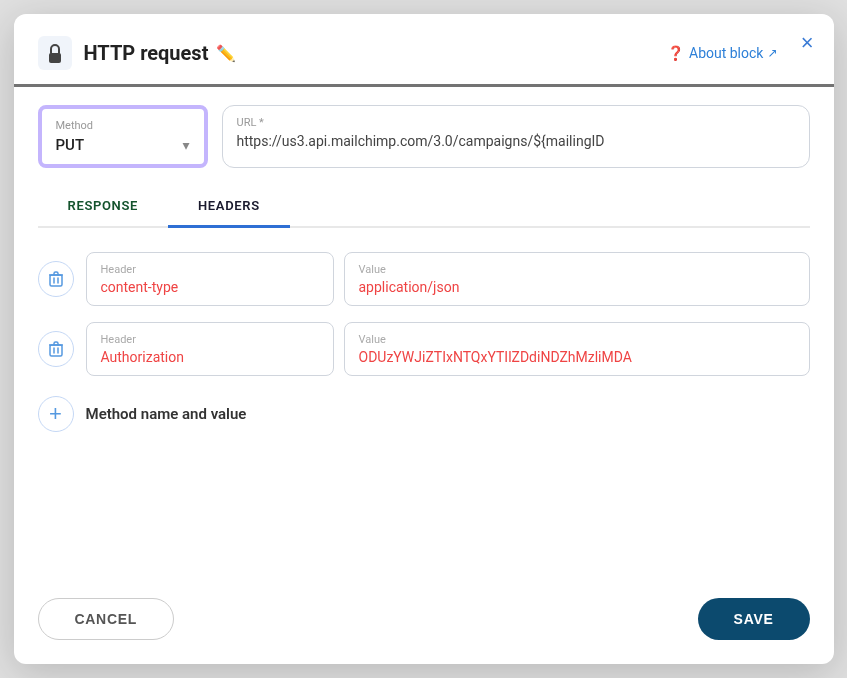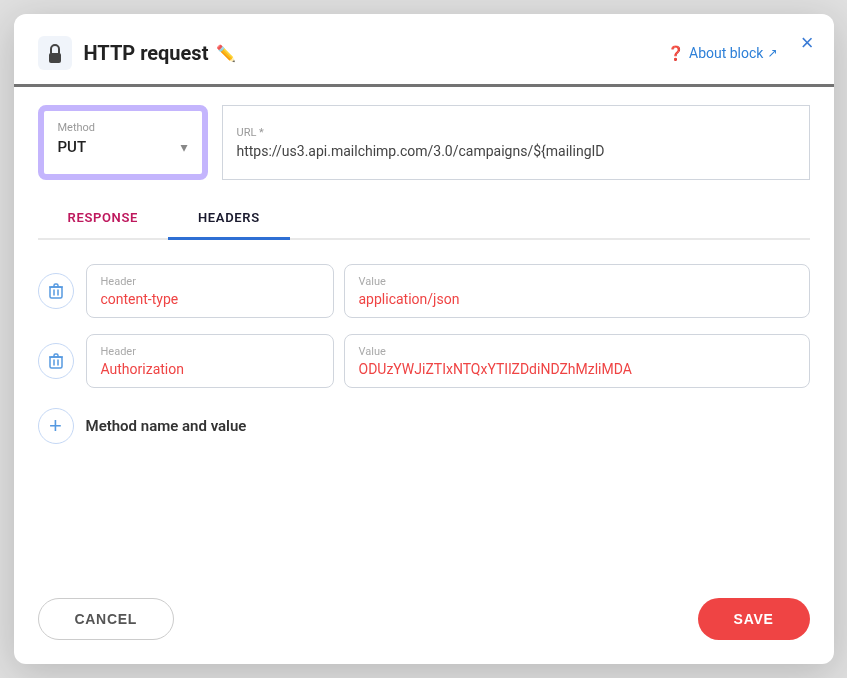--- a/index.html
+++ b/index.html
@@ -76,21 +76,21 @@
       flex-direction: column;
     }
     .top-row {
       display: flex;
       gap: 14px;
       margin-bottom: 18px;
     }
     .method-field {
       width: 170px;
       flex-shrink: 0;
-      border: 6px solid #c4b5fd;
+      border: 4px solid #c4b5fd;
       border-radius: 8px;
       padding: 10px 14px;
       position: relative;
     }
     .field-label {
       font-size: 11px;
       color: #999;
       margin-bottom: 4px;
     }
     .field-value {
@@ -103,43 +103,43 @@
       align-items: center;
       justify-content: space-between;
     }
     .chevron {
       color: #888;
       font-size: 14px;
     }
     .url-field {
       flex: 1;
       border: 1px solid #d0d5dd;
-      border-radius: 0;
-      padding: 20px 14px;
+      border-radius: 12px;
+      padding: 10px 14px;
     }
     .url-label {
       font-size: 11px;
       color: #999;
       margin-bottom: 4px;
     }
     .url-value {
       font-size: 14px;
       color: #444;
     }
     .tabs {
       display: flex;
       border-bottom: 2px solid #e8e8e8;
       margin-bottom: 24px;
     }
     .tab {
       padding: 12px 30px;
       font-size: 13px;
       font-weight: 600;
       letter-spacing: 0.05em;
-      color: #be185d;
+      color: #14532d;
       cursor: pointer;
       border-bottom: 3px solid transparent;
       margin-bottom: -2px;
       text-transform: uppercase;
     }
     .tab.active {
       color: #1a1a2e;
       border-bottom: 3px solid #2e6fd4;
     }
     .headers-content {
@@ -230,21 +230,21 @@
       font-size: 14px;
       font-weight: 600;
       color: #555;
       cursor: pointer;
       letter-spacing: 0.05em;
     }
     .btn-save {
       padding: 12px 36px;
       border-radius: 30px;
       border: none;
-      background: #ef4444;
+      background: #0c4a6e;
       font-size: 14px;
       font-weight: 600;
       color: #fff;
       cursor: pointer;
       letter-spacing: 0.05em;
     }
     .help-icon {
       font-size: 14px;
       color: #2e80d8;
     }

